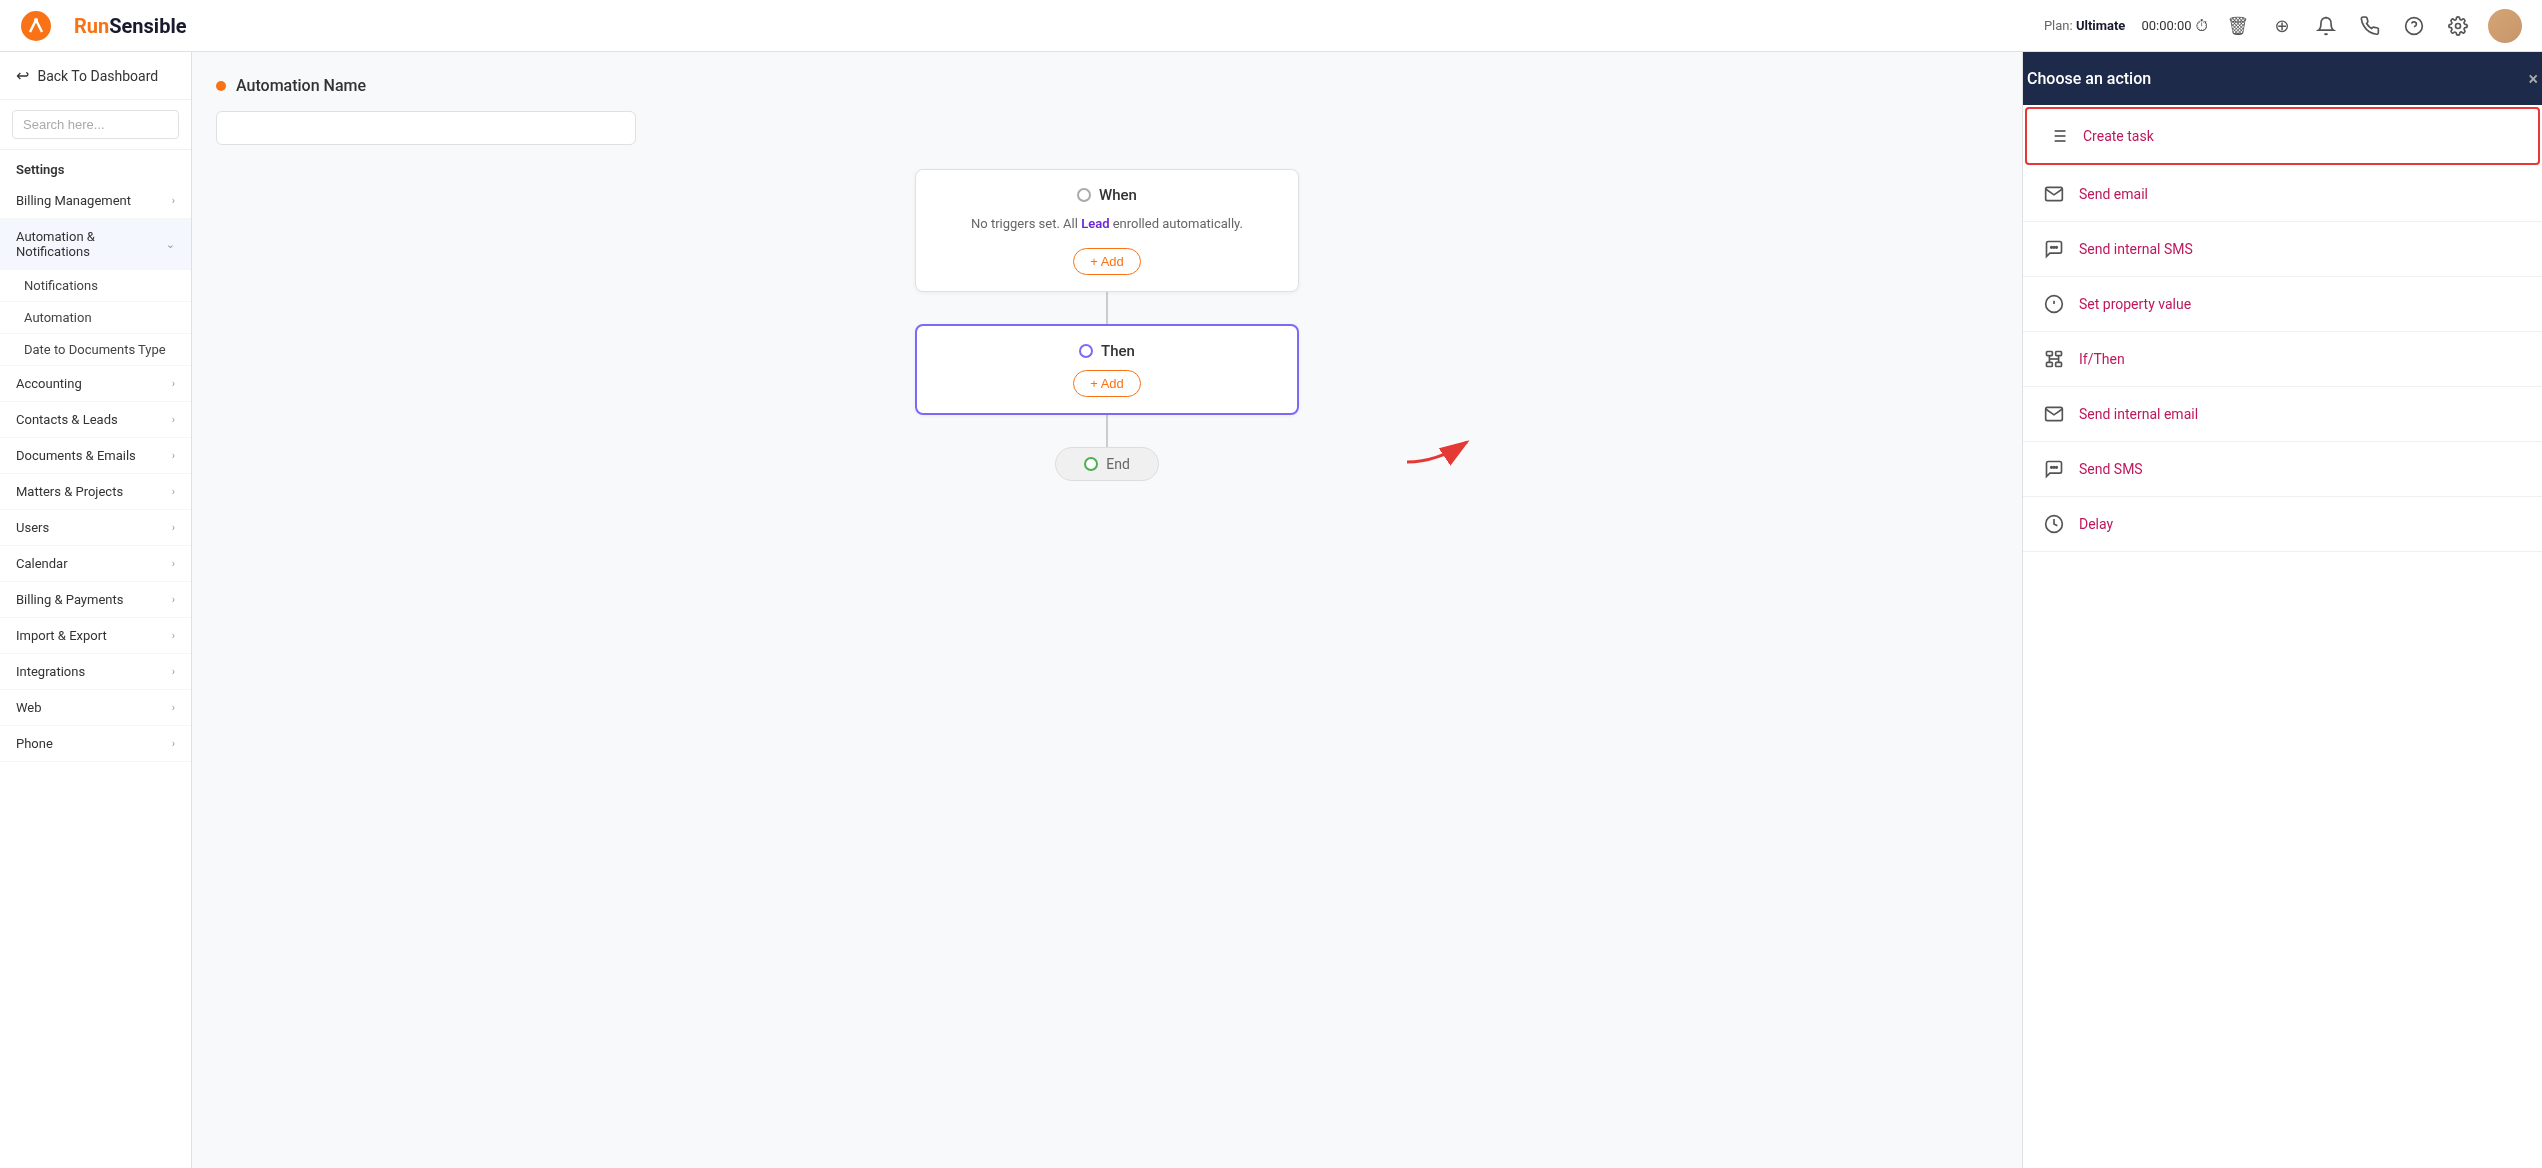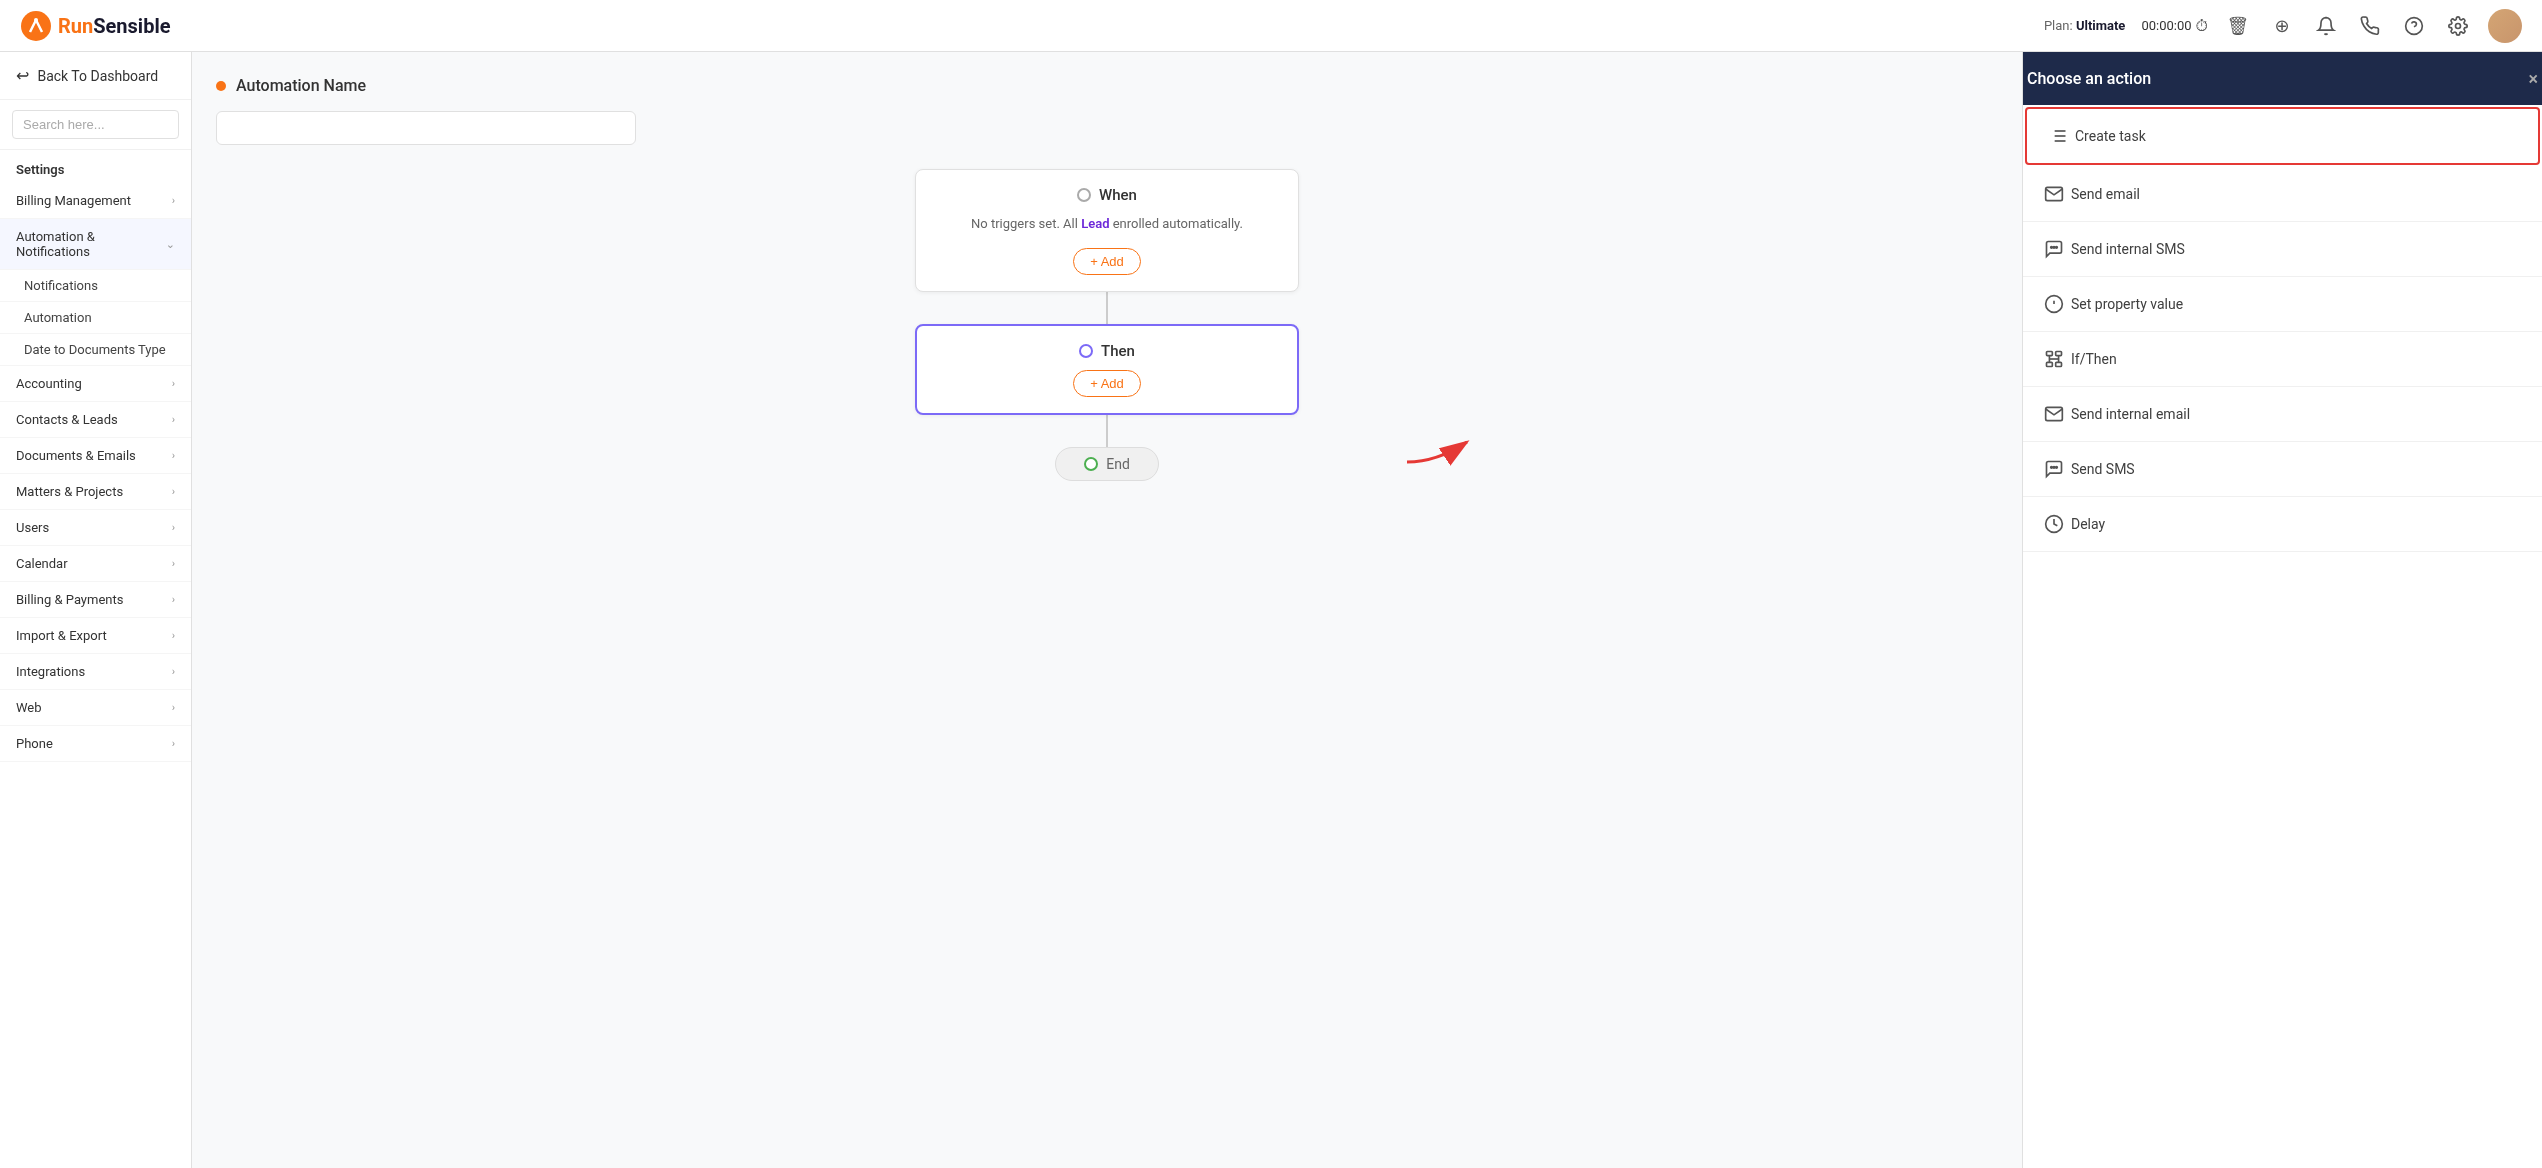--- a/index.html
+++ b/index.html
@@ -13,21 +13,21 @@
       display: flex;
       align-items: center;
       padding: 0 20px;
       justify-content: space-between;
       flex-shrink: 0;
       z-index: 100;
     }
     .topbar-logo {
       display: flex;
       align-items: center;
-      gap: 6px;
+      gap: 22px;
     }
     .logo-icon {
       width: 32px;
       height: 32px;
     }
     .topbar-right {
       display: flex;
       align-items: center;
       gap: 16px;
     }
@@ -275,26 +275,26 @@
       font-size: 18px;
       color: #aaa;
     }
     .action-list {
       flex: 1;
       overflow-y: auto;
     }
     .action-item {
       display: flex;
       align-items: center;
-      gap: 6px;
+      gap: 14px;
       padding: 16px 20px;
       border-bottom: 1px solid #f0f0f0;
       cursor: pointer;
       font-size: 14px;
-      color: #404040;
+      color: #be185d;
     }
     .action-item.highlighted {
       border: 2px solid #e53935;
       background: #fff;
       margin: 2px;
       border-radius: 4px;
     }
     .action-icon {
       width: 22px;
       height: 22px;

